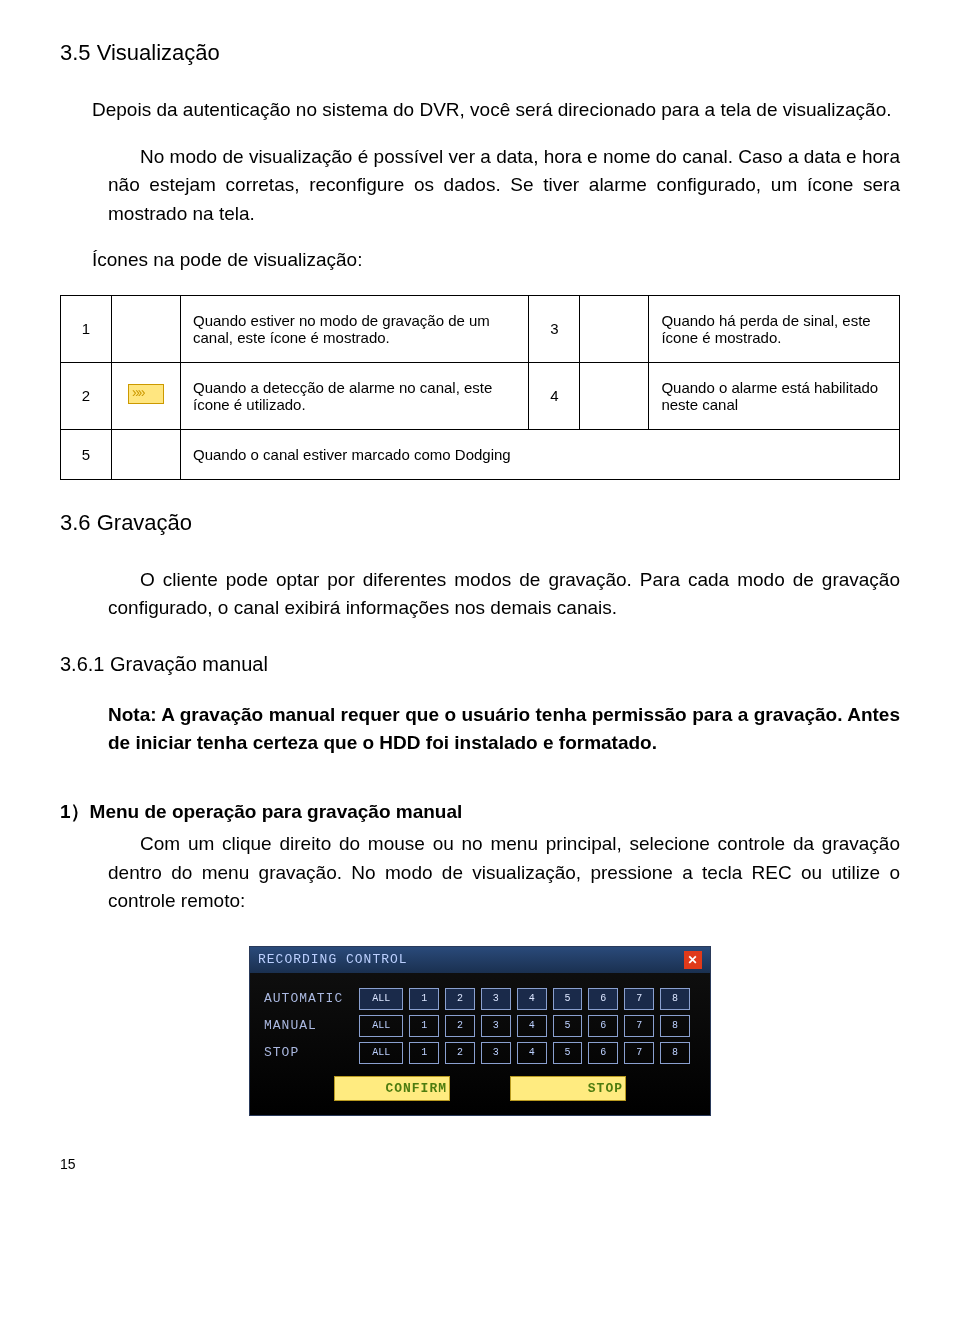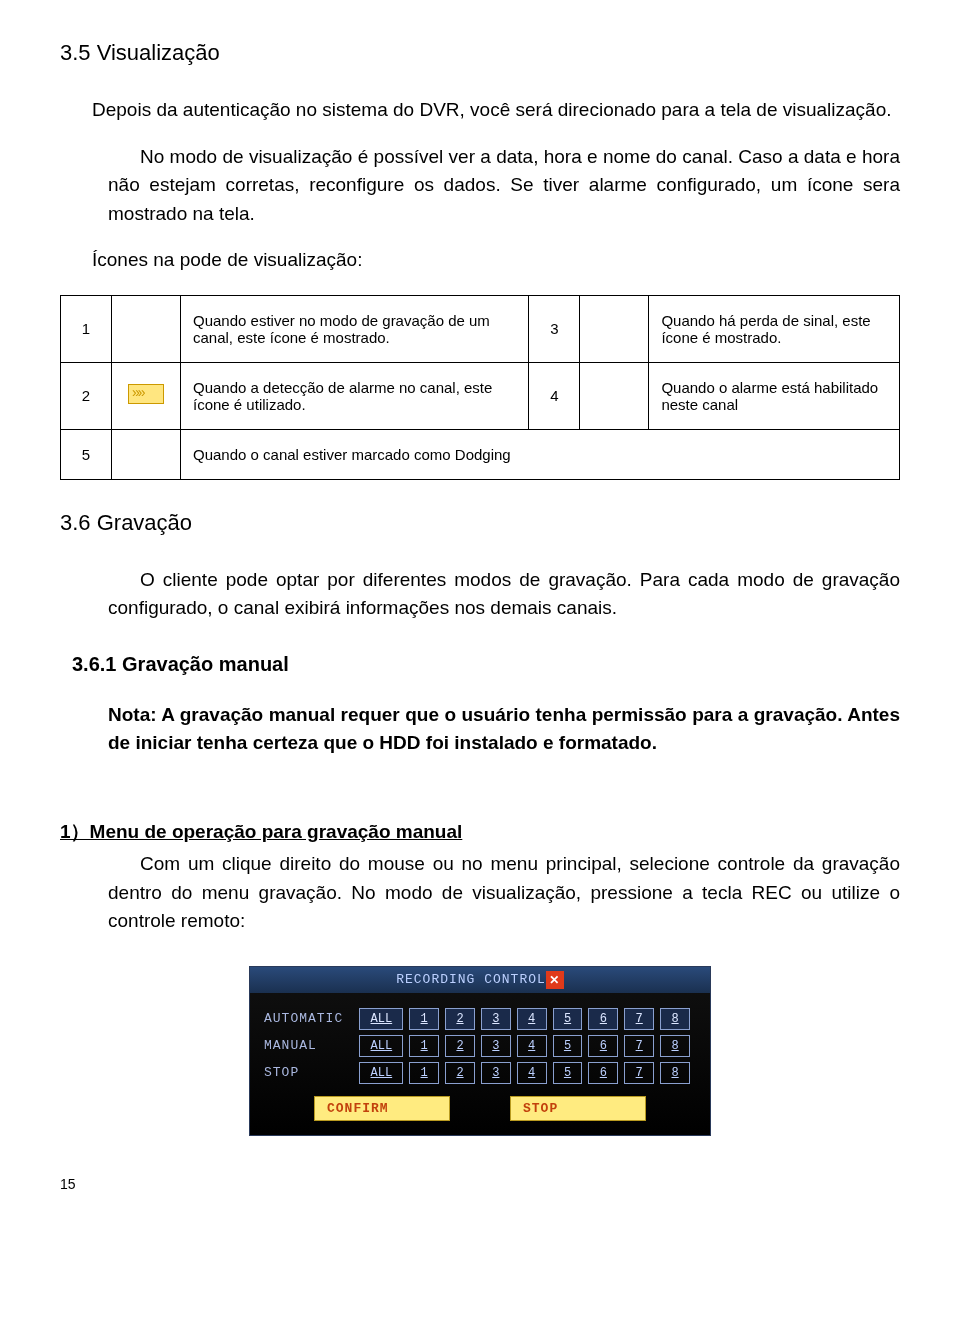--- a/index.html
+++ b/index.html
@@ -14,22 +14,22 @@
     margin: 0 auto;
     padding: 40px 60px 30px 60px;
   }
   h2 {
     font-size: 22px;
     font-weight: normal;
     margin: 0 0 30px 0;
   }
   h3 {
     font-size: 20px;
-    font-weight: bold;
-    margin: 30px 0 25px 12px;
+    font-weight: normal;
+    margin: 30px 0 25px 0;
   }
   p {
     font-size: 19px;
     line-height: 1.5;
     margin: 0 0 18px 0;
   }
   .indent {
     text-indent: 32px;
   }
   .justify {
@@ -87,21 +87,21 @@
     background: linear-gradient(#111, #000);
     border: 1px solid #2a3a5a;
     font-family: "Courier New", monospace;
     font-size: 13px;
   }
   .dvr-title {
     background: linear-gradient(#2a4a7a, #1a3050);
     color: #bcd0ff;
     padding: 4px 8px;
     display: flex;
-    justify-content: center;
+    justify-content: space-between;
     align-items: center;
     letter-spacing: 1px;
   }
   .dvr-close {
     width: 18px;
     height: 18px;
     background: #e03a1a;
     color: #fff;
     display: flex;
     align-items: center;
@@ -126,44 +126,43 @@
   }
   .dvr-box {
     width: 28px;
     height: 20px;
     border: 1px solid #8aa0d0;
     color: #bcd0ff;
     margin-right: 6px;
     display: flex;
     align-items: center;
     justify-content: center;
-    font-size: 12px;
+    font-size: 10px;
     cursor: pointer;
-    text-decoration: underline;
   }
   .dvr-box.all {
     width: 42px;
   }
   .dvr-box.sel {
     background: #1a2a4a;
     color: #dce6ff;
   }
   .dvr-btnrow {
     display: flex;
     justify-content: center;
     gap: 60px;
     margin-top: 12px;
   }
   .dvr-btn {
     min-width: 110px;
-    padding: 4px 12px;
+    padding: 4px 2px;
     background: #ffeb80;
-    color: #c2410c;
+    color: #4d7c0f;
     border: 1px solid #b89a20;
-    text-align: left;
+    text-align: right;
     font-weight: bold;
     letter-spacing: 1px;
     cursor: pointer;
     font-family: "Courier New", monospace;
   }
   .page-num {
     text-align: left;
     font-size: 14px;
     margin-top: 40px;
   }
@@ -210,21 +209,21 @@
     </table>
 
   <h2>3.6 Gravação</h2>
 
   <p class="indent justify">O cliente pode optar por diferentes modos de gravação. Para cada modo de gravação configurado, o canal exibirá informações nos demais canais.</p>
 
   <h3>3.6.1 Gravação manual</h3>
 
   <p class="bold justify">Nota: A gravação manual requer que o usuário tenha permissão para a gravação. Antes de iniciar tenha certeza que o HDD foi instalado e formatado.</p>
 
-  <p style="margin-top:60px;margin-bottom:4px;text-decoration:underline;" class="bold">1）Menu de operação para gravação manual</p>
+  <p style="margin-top:40px;margin-bottom:4px;" class="bold">1）Menu de operação para gravação manual</p>
   <p class="indent justify">Com um clique direito do mouse ou no menu principal, selecione controle da gravação dentro do menu gravação. No modo de visualização, pressione a tecla REC ou utilize o controle remoto:</p>
 
   <div class="dvr-wrap">
     <div class="dvr">
       <div class="dvr-title">
         <span>RECORDING CONTROL</span>
         <span class="dvr-close">✕</span>
       </div>
       <div class="dvr-body">
 

